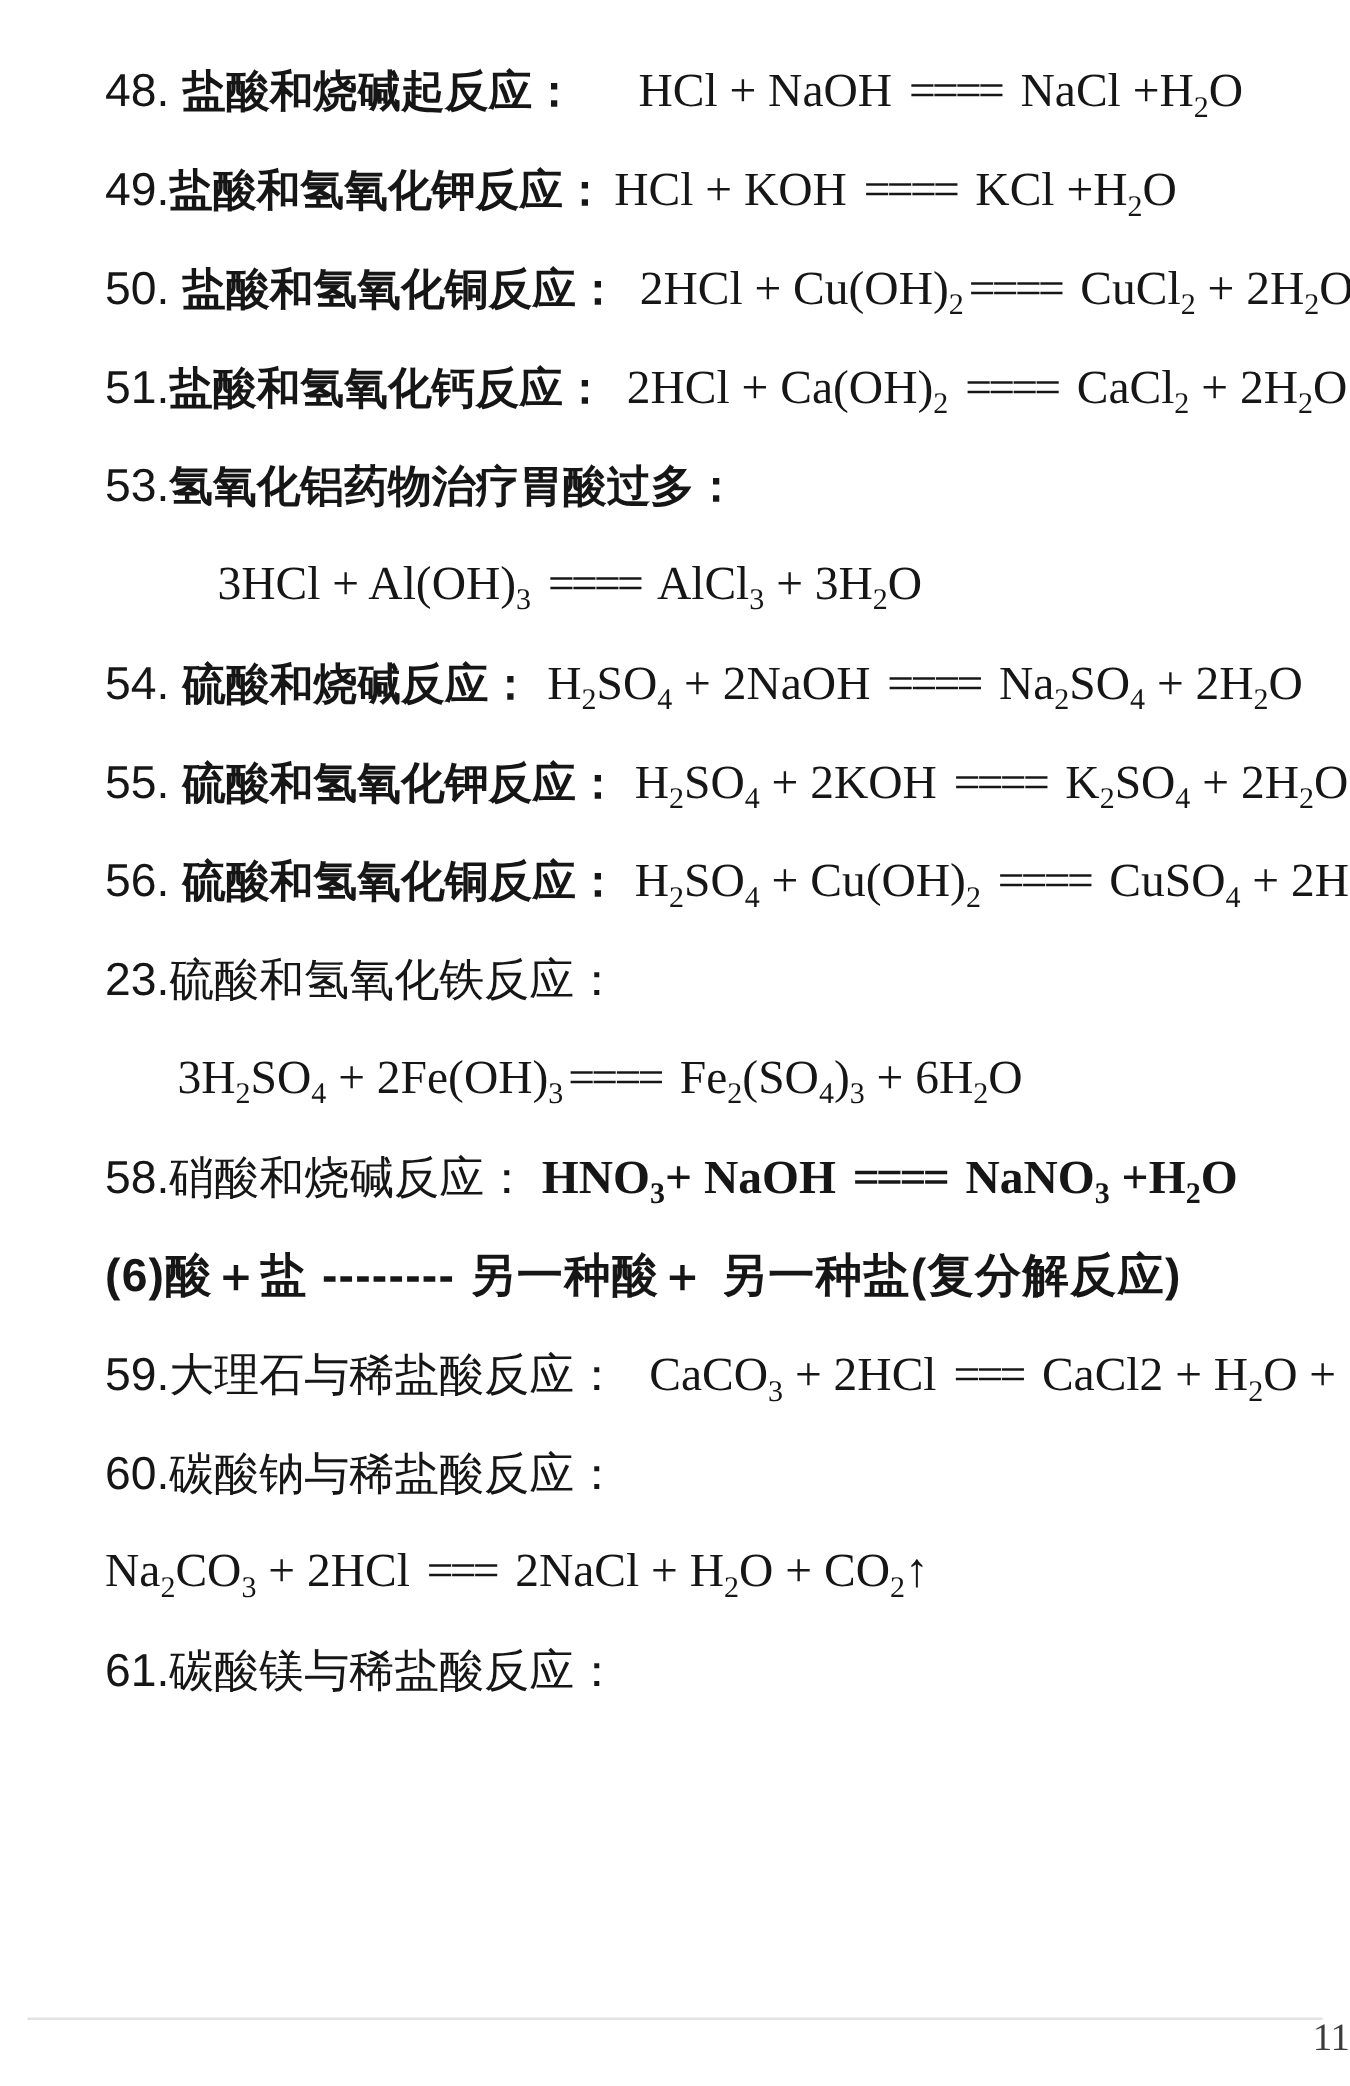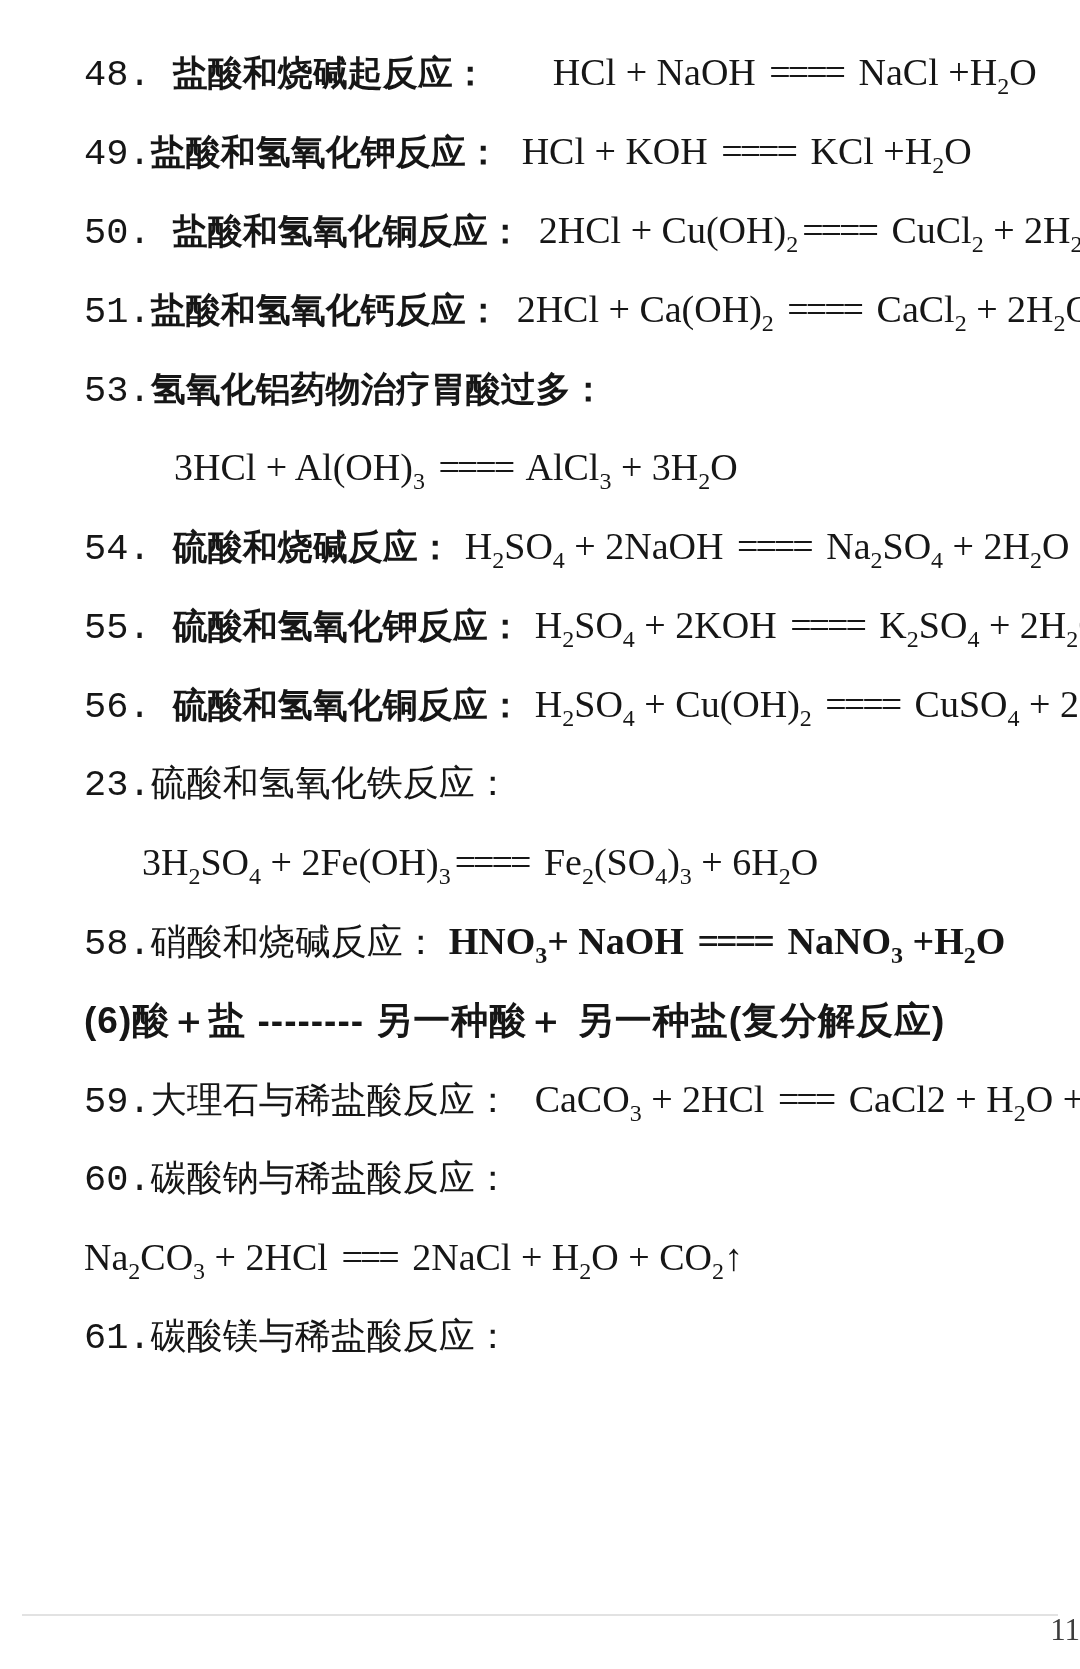--- a/index.html
+++ b/index.html
@@ -12,21 +12,21 @@
     overflow:hidden;
   }
   #doc{padding:33px 20px 0 84px;}
   .line{
     height:79px;
     line-height:79px;
     white-space:pre;
     overflow:visible;
   }
   .num{
-    font-family:Liberation Mono, monospace;
+    font-family:Liberation Sans, sans-serif;
     font-size:37px;
   }
   .lab-hei{
     font-family:"Liberation Sans","DejaVu Sans",sans-serif;
     font-weight:700;
     font-size:35px;
   }
   .lab-song{
     font-family:"Liberation Serif","DejaVu Serif",serif;
     font-size:36px;
@@ -62,22 +62,22 @@
     text-align:right;
     line-height:60px;
     font-family:"Liberation Serif","DejaVu Serif",serif;
     font-size:31px;
   }
 </style>
 </head>
 <body style="background: rgb(255, 255, 255); color: rgb(22, 22, 22);">
 
 <main id="doc">
-    <div class="line"><span class="num">48. </span><span class="lab-hei">盐酸和烧碱起反应：</span><span class="eq" style="margin-left: 65px;">HCl + NaOH <span class="dd">====</span> NaCl +H<sub>2</sub>O</span></div>
-    <div class="line"><span class="num">49.</span><span class="lab-hei">盐酸和氢氧化钾反应：</span><span class="eq" style="margin-left: 21px;">HCl + KOH <span class="dd">====</span> KCl +H<sub>2</sub>O</span></div>
+    <div class="line"><span class="num">48. </span><span class="lab-hei">盐酸和烧碱起反应：</span><span class="eq" style="margin-left: 50px;">HCl + NaOH <span class="dd">====</span> NaCl +H<sub>2</sub>O</span></div>
+    <div class="line"><span class="num">49.</span><span class="lab-hei">盐酸和氢氧化钾反应：</span><span class="eq" style="margin-left: 6px;">HCl + KOH <span class="dd">====</span> KCl +H<sub>2</sub>O</span></div>
     <div class="line"><span class="num">50. </span><span class="lab-hei">盐酸和氢氧化铜反应：</span><span class="eq" style="margin-left: 16px;">2HCl + Cu(OH)<sub>2</sub><span class="dd">====</span> CuCl<sub>2</sub> + 2H<sub>2</sub>O</span></div>
     <div class="line"><span class="num">51.</span><span class="lab-hei">盐酸和氢氧化钙反应：</span><span class="eq" style="margin-left: 16px;">2HCl + Ca(OH)<sub>2</sub> <span class="dd">====</span> CaCl<sub>2</sub> + 2H<sub>2</sub>O</span></div>
     <div class="line"><span class="num">53.</span><span class="lab-hei">氢氧化铝药物治疗胃酸过多：</span></div>
     <div class="line" style="padding-left: 90px;"><span class="eq">3HCl + Al(OH)<sub>3</sub> <span class="dd">====</span> AlCl<sub>3</sub> + 3H<sub>2</sub>O</span></div>
     <div class="line"><span class="num">54. </span><span class="lab-hei">硫酸和烧碱反应：</span><span class="eq" style="margin-left: 12px;">H<sub>2</sub>SO<sub>4</sub> + 2NaOH <span class="dd">====</span> Na<sub>2</sub>SO<sub>4</sub> + 2H<sub>2</sub>O</span></div>
     <div class="line"><span class="num">55. </span><span class="lab-hei">硫酸和氢氧化钾反应：</span><span class="eq" style="margin-left: 12px;">H<sub>2</sub>SO<sub>4</sub> + 2KOH <span class="dd">====</span> K<sub>2</sub>SO<sub>4</sub> + 2H<sub>2</sub>O</span></div>
     <div class="line"><span class="num">56. </span><span class="lab-hei">硫酸和氢氧化铜反应：</span><span class="eq" style="margin-left: 12px;">H<sub>2</sub>SO<sub>4</sub> + Cu(OH)<sub>2</sub> <span class="dd">====</span> CuSO<sub>4</sub> + 2H<sub>2</sub>O</span></div>
     <div class="line"><span class="num">23.</span><span class="lab-song">硫酸和氢氧化铁反应：</span></div>
     <div class="line" style="padding-left: 58px;"><span class="eq">3H<sub>2</sub>SO<sub>4</sub> + 2Fe(OH)<sub>3</sub><span class="dd">====</span> Fe<sub>2</sub>(SO<sub>4</sub>)<sub>3</sub> + 6H<sub>2</sub>O</span></div>
     <div class="line"><span class="num">58.</span><span class="lab-song">硝酸和烧碱反应：</span><span class="eq" style="margin-left: 10px; font-weight: bold;">HNO<sub>3</sub>+ NaOH <span class="dd">====</span> NaNO<sub>3</sub> +H<sub>2</sub>O</span></div>

